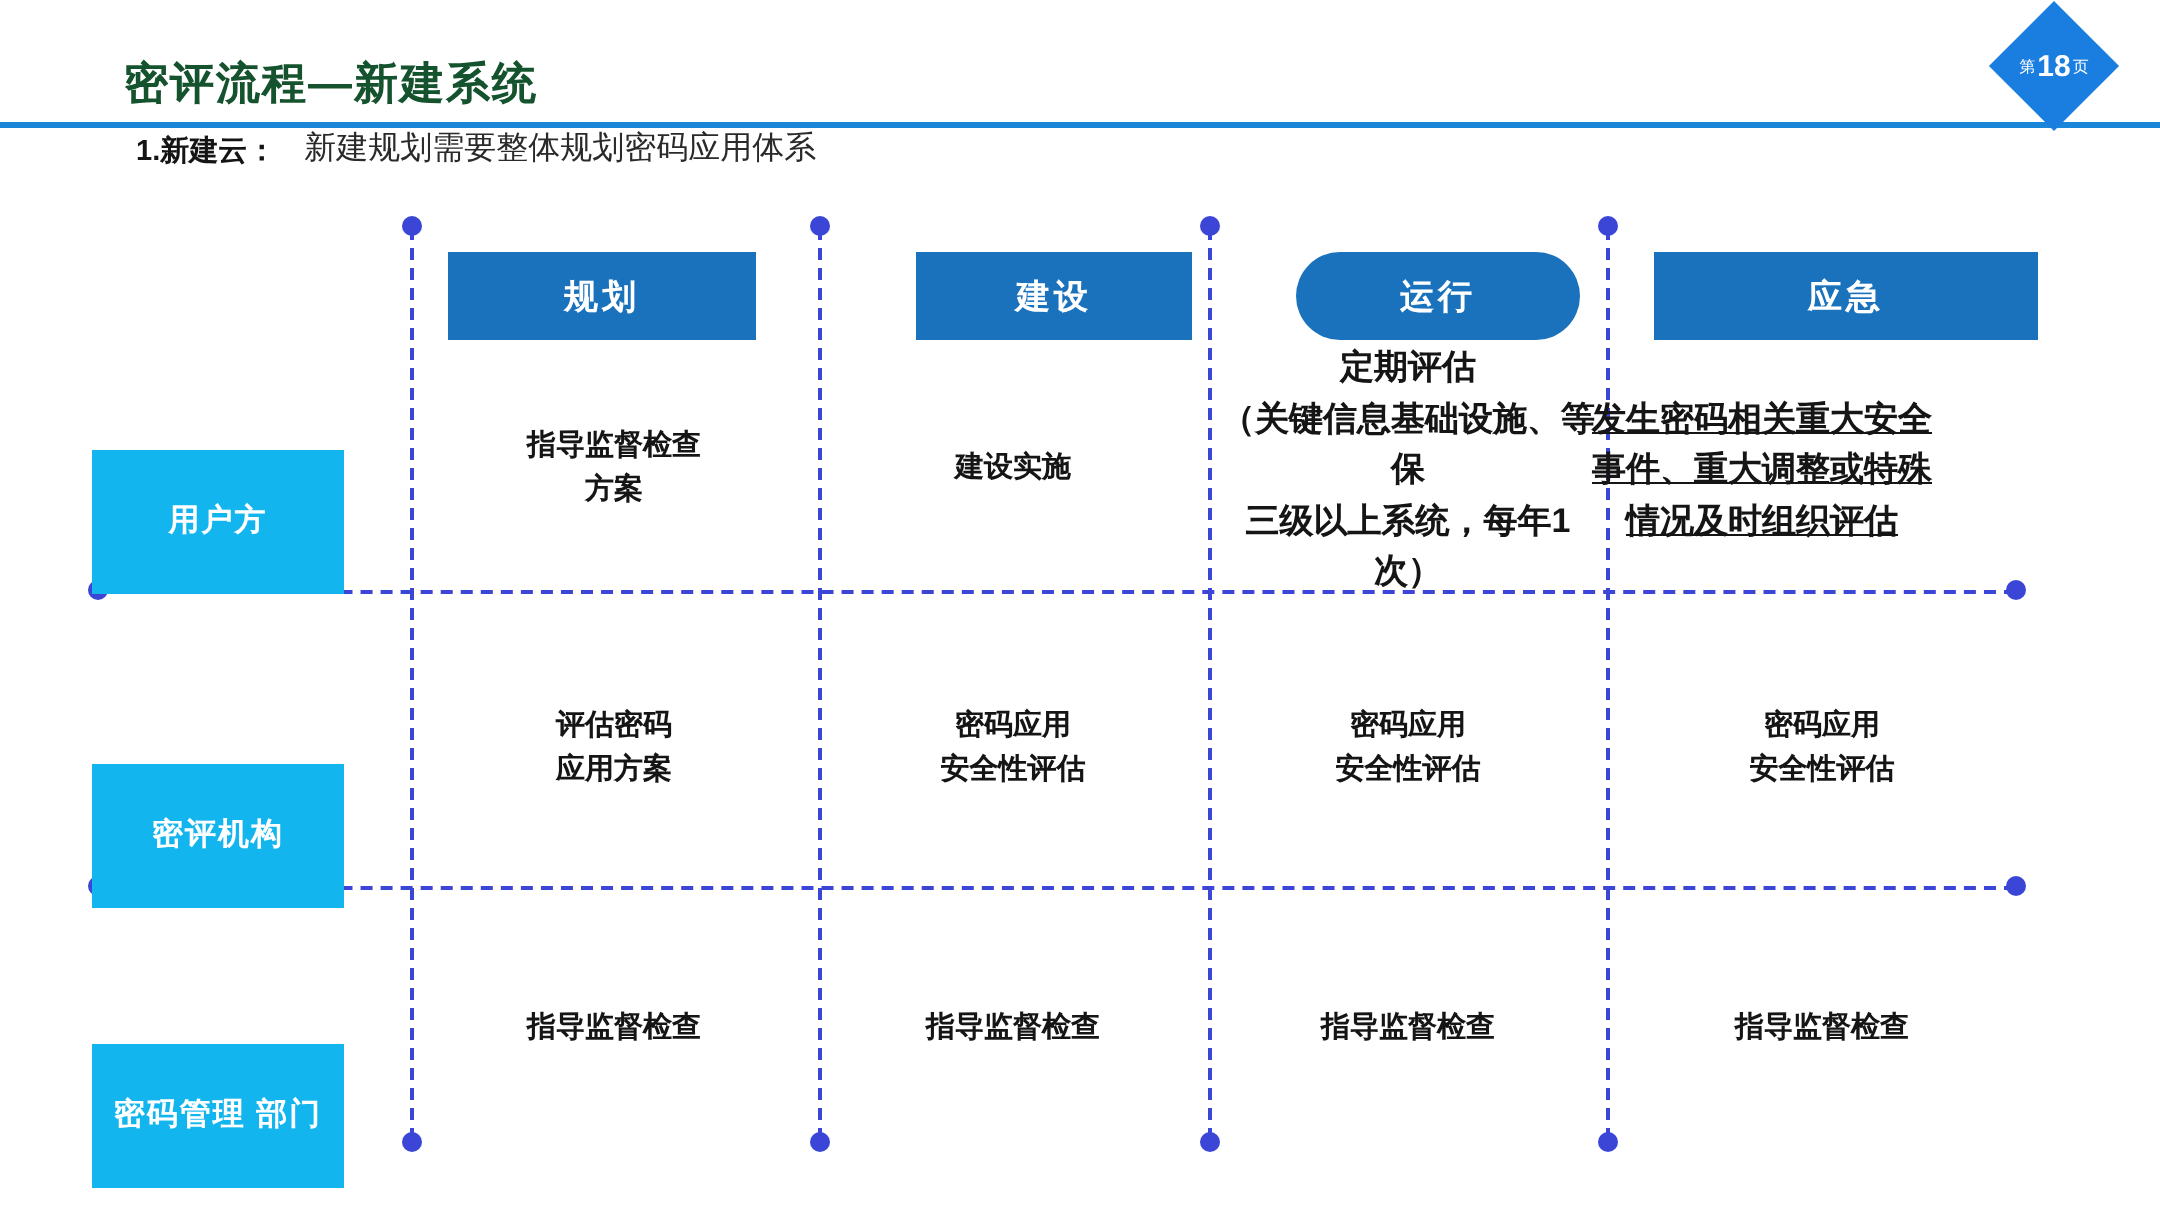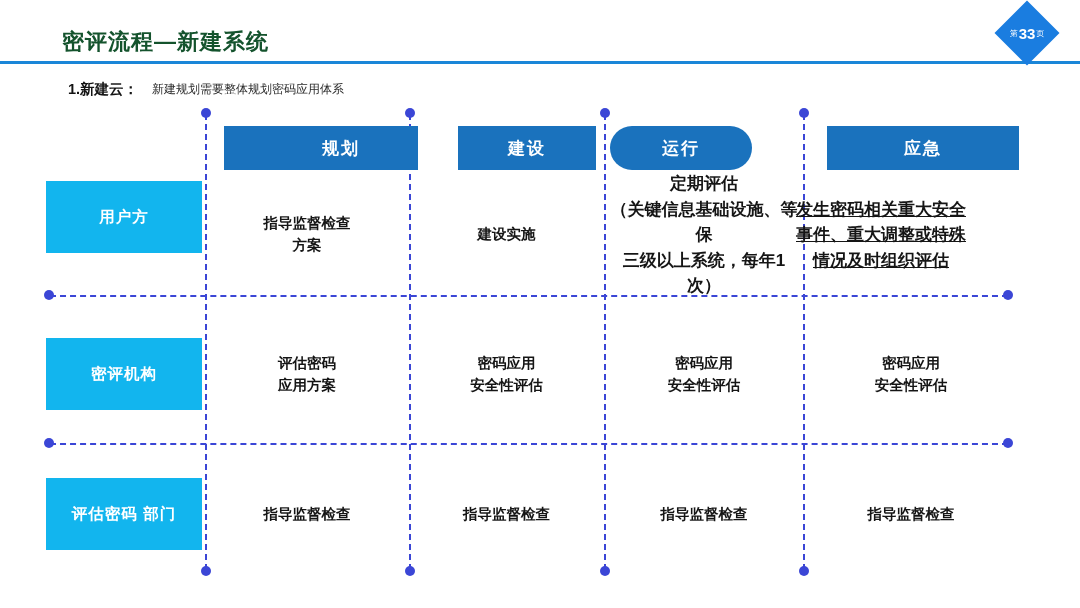--- a/index.html
+++ b/index.html
@@ -46,32 +46,32 @@
     justify-content: center;
     color: #ffffff;
     white-space: nowrap;
   }
   .badge-small { font-size: 8px; }
   .badge-num { font-size: 15px; font-weight: bold; padding: 0 1px; }
 
   
   #subtitle-row {
     position: absolute;
-    left: 68px; top: 80px;
-    display: flex;
-    align-items: center;
+    left: 68px; top: 64px;
+    display: flex;
+    align-items: flex-end;
     white-space: nowrap;
   }
   #subtitle-label {
     font-size: 14.5px;
     font-weight: bold;
     color: #141414;
   }
   #subtitle-text {
-    font-size: 12px;
+    font-size: 16px;
     color: #2a2a2a;
     margin-left: 14px;
   }
 
   
   .vline {
     position: absolute;
     top: 114px;
     width: 0;
     height: 456px;
@@ -109,31 +109,32 @@
     letter-spacing: 2px;
     display: flex;
     align-items: center;
     justify-content: center;
   }
 
   
   .row-label {
     position: absolute;
     left: 46px;
-    width: 156px;
+    width: 126px;
     background: #12b5ee;
     color: #ffffff;
     font-size: 15.5px;
     font-weight: bold;
     letter-spacing: 1px;
     display: flex;
     align-items: center;
     justify-content: center;
     text-align: center;
     line-height: 1.35;
+    margin-top: 44px;
   }
 
   
   .cell {
     position: absolute;
     display: flex;
     align-items: center;
     justify-content: center;
     text-align: center;
     font-weight: bold;
@@ -146,21 +147,21 @@
 </style>
 </head>
 <body>
 
 <div id="slide-title">密评流程—新建系统</div>
 <div id="title-rule"></div>
 
 <div id="page-badge"></div>
 <div id="page-badge-inner">
   <span class="badge-small">第</span>
-  <span class="badge-num">33</span>
+  <span class="badge-num">18</span>
   <span class="badge-small">页</span>
 </div>
 
 <div id="subtitle-row">
   <span id="subtitle-label">1.新建云：</span>
   <span id="subtitle-text">新建规划需要整体规划密码应用体系</span>
 </div>
 
 <div class="vline" style="left:205px;"></div>
 <div class="vline" style="left:409px;"></div>
@@ -178,28 +179,28 @@
 <div class="vdot-bottom" style="left:799px;  top:566px;"></div>
 
 <div class="hline" style="top:295px;"></div>
 <div class="hline" style="top:443px;"></div>
 
 <div class="hdot-left" style="left:44px;   top:290px;"></div>
 <div class="hdot-right" style="left:1003px; top:290px;"></div>
 <div class="hdot-left" style="left:44px;   top:438px;"></div>
 <div class="hdot-right" style="left:1003px; top:438px;"></div>
 
-<div class="col-header" style="left:224px; width:154px;padding-left:40px;">规划</div>
+<div class="col-header" style="left:224px; width:154px;">规划</div>
 <div class="col-header" style="left:427px; width:138px;margin-left:31px;">建设</div>
-<div class="col-header" style="left:610px; width:142px;border-radius:22px;">运行</div>
+<div class="col-header" style="left:648px; width:142px;border-radius:22px;">运行</div>
 <div class="col-header" style="left:827px; width:192px;">应急</div>
 
 <div class="row-label" style="top:181px; height:72px;">用户方</div>
 <div class="row-label" style="top:338px; height:72px;">密评机构</div>
-<div class="row-label" style="top:478px; height:72px;">评估密码
+<div class="row-label" style="top:478px; height:72px;">密码管理
 部门</div>
 
 <div class="cell sz-normal" style="left:210px; top:185px; width:194px; height:100px;">指导监督检查
 方案</div>
 <div class="cell sz-normal" style="left:414px; top:185px; width:185px; height:100px;">建设实施</div>
 <div class="cell sz-small" style="left:607px; top:185px; width:194px; height:100px;">定期评估
 （关键信息基础设施、等保
 三级以上系统，每年1次）</div>
 <div class="cell sz-small" style="left:776px; top:185px; width:210px; height:100px;text-decoration:underline;">发生密码相关重大安全
 事件、重大调整或特殊

